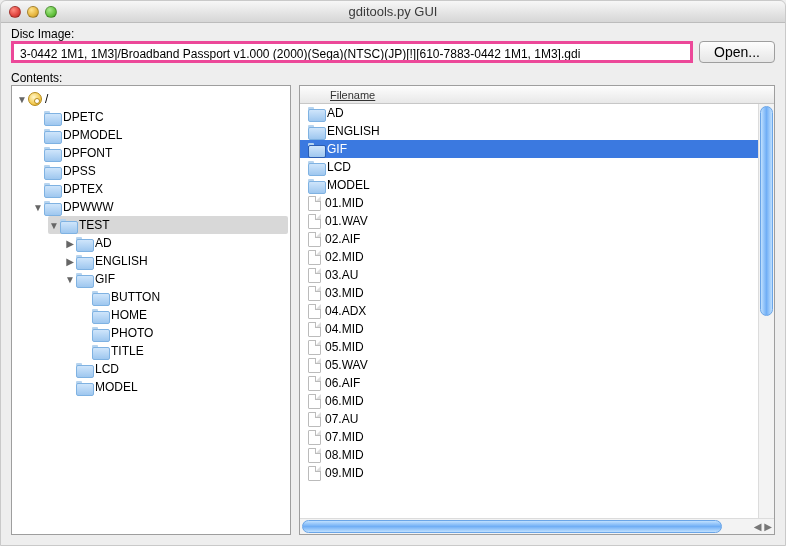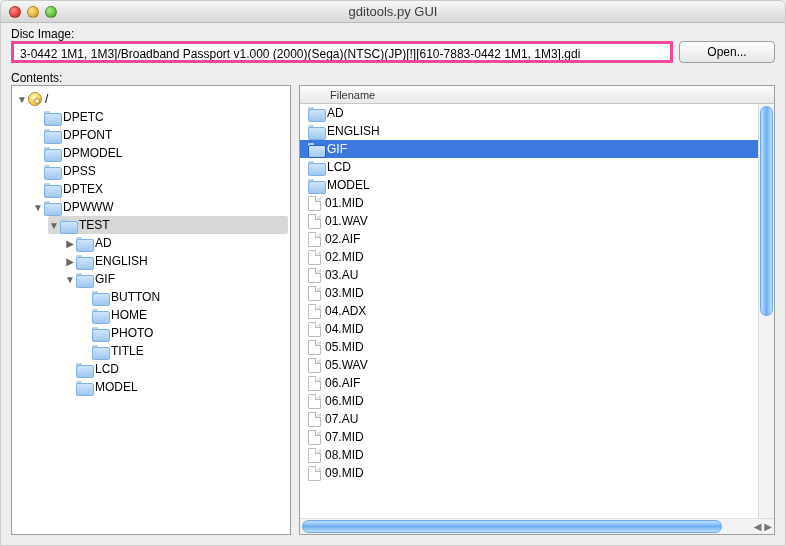--- a/index.html
+++ b/index.html
@@ -9,21 +9,21 @@
   .tlights { display: flex; gap: 6px; }
   .tlight { width: 12px; height: 12px; border-radius: 50%; border: 1px solid rgba(0,0,0,.25); }
   .tl-close { background: radial-gradient(circle at 35% 30%, #ff8b80, #e0443e 60%, #b12e28); }
   .tl-min   { background: radial-gradient(circle at 35% 30%, #ffe38b, #e6b53e 60%, #b18328); }
   .tl-zoom  { background: radial-gradient(circle at 35% 30%, #a9e98c, #63c23e 60%, #3f8f24); }
   .titlebar .title { position: absolute; left: 0; right: 0; text-align: center; font-size: 13px; color: #3a3a3a; pointer-events: none; }
 
   .section-label { font-size: 12px; color: #000; padding: 4px 10px 0 10px; }
   .disc-row { display: flex; align-items: stretch; gap: 6px; padding: 0 10px 4px 10px; }
   .disc-input { flex: 1; height: 22px; border: 3px solid #ec4899; background: #fff; padding: 0 6px; font-size: 12px; line-height: 20px; white-space: nowrap; overflow: hidden; }
-  .open-btn { width: 96px; height: 22px; border: 1px solid #9e9e9e; border-radius: 4px; background: linear-gradient(#fdfdfd,#e6e6e6); font-size: 12px; cursor: default; }
+  .open-btn { width: 76px; height: 22px; border: 1px solid #9e9e9e; border-radius: 4px; background: linear-gradient(#fdfdfd,#e6e6e6); font-size: 14px; cursor: default; }
 
   .panels { flex: 1; display: flex; gap: 8px; padding: 0 10px 10px 10px; min-height: 0; }
   .panel { border: 1px solid #9e9e9e; background: #fff; position: relative; display: flex; flex-direction: column; min-height: 0; }
   .panel.left  { width: 280px; }
   .panel.right { flex: 1; }
 
   
   .tree { flex: 1; overflow: auto; padding: 4px 2px; }
   .tree ul { list-style: none; padding-left: 16px; }
   .tree > ul { padding-left: 2px; }
@@ -36,21 +36,21 @@
   .icon-folder::after  { content:""; position:absolute; left:0; top:2px; width:16px; height:11px; background: linear-gradient(#cfe5fb,#9ec7ef); border:1px solid #7fb2e2; border-radius:2px; }
   .icon-disc { width:14px; height:14px; border-radius:50%; background: radial-gradient(circle at 40% 35%, #fff6c8, #f3c84a 65%, #c89418); border:1px solid #b58a1a; display:inline-block; margin-right:3px; position:relative; }
   .icon-disc::after { content:""; position:absolute; left:5px; top:5px; width:4px; height:4px; border-radius:50%; background:#fff; border:1px solid #b58a1a; }
   .icon-file { width:13px; height:15px; display:inline-block; margin-right:4px; border:1px solid #bbb; background:#fff; border-radius:1px; position:relative; }
   .icon-file::after { content:""; position:absolute; right:-1px; top:-1px; width:5px; height:5px; background:linear-gradient(135deg,#fff 49%,#ddd 51%); border-left:1px solid #bbb; border-bottom:1px solid #bbb; }
   .node-label { font-size:12px; }
   .node.sel { background:#d8d8d8; border-radius:2px; }
   .node.sel .node-label { }
 
   
-  .list-header { height: 18px; background: linear-gradient(#fdfdfd,#e8e8e8); border-bottom: 1px solid #c7c7c7; display:flex; align-items:center; padding-left: 30px; font-size: 11px; color:#333; }
+  .list-header { height: 18px; background: linear-gradient(#fdfdfd,#e8e8e8); border-bottom: 1px solid #c7c7c7; display:flex; align-items:center; padding-left: 30px; font-size: 11px; color:#333;text-decoration:underline; }
   .list-body { flex:1; overflow:hidden; position:relative; }
   .list-rows { position:absolute; left:0; top:0; right:16px; }
   .row { height:18px; display:flex; align-items:center; padding-left:8px; }
   .row.selected { background:#3b79e0; color:#fff; }
   .row.selected .icon-folder::after { border-color:#2b5db2; }
   .row .node-label { font-size:12px; }
   .vscroll { position:absolute; top:0; right:0; bottom:0; width:16px; background:#f3f3f3; border-left:1px solid #dcdcdc; }
   .vthumb { position:absolute; left:1px; right:1px; top:2px; height:210px; border-radius:7px; background:linear-gradient(90deg,#bfe0ff,#70aef5,#bfe0ff); border:1px solid #6aa5e7; }
   .hscroll { height:16px; background:#f3f3f3; border-top:1px solid #dcdcdc; position:relative; }
   .hthumb { position:absolute; top:1px; bottom:1px; left:2px; width:420px; border-radius:7px; background:linear-gradient(#bfe0ff,#70aef5,#bfe0ff); border:1px solid #6aa5e7; }
@@ -92,28 +92,28 @@
                   <div class="node">
                     <span class="spacer"></span>
                     <span class="icon-folder"></span>
                     <span class="node-label">DPETC</span>
                   </div>
                 </li>
                 <li>
                   <div class="node">
                     <span class="spacer"></span>
                     <span class="icon-folder"></span>
+                    <span class="node-label">DPMODEL</span>
+                  </div>
+                </li>
+                <li>
+                  <div class="node">
+                    <span class="spacer"></span>
+                    <span class="icon-folder"></span>
                     <span class="node-label">DPFONT</span>
-                  </div>
-                </li>
-                <li>
-                  <div class="node">
-                    <span class="spacer"></span>
-                    <span class="icon-folder"></span>
-                    <span class="node-label">DPMODEL</span>
                   </div>
                 </li>
                 <li>
                   <div class="node">
                     <span class="spacer"></span>
                     <span class="icon-folder"></span>
                     <span class="node-label">DPSS</span>
                   </div>
                 </li>
                 <li>

